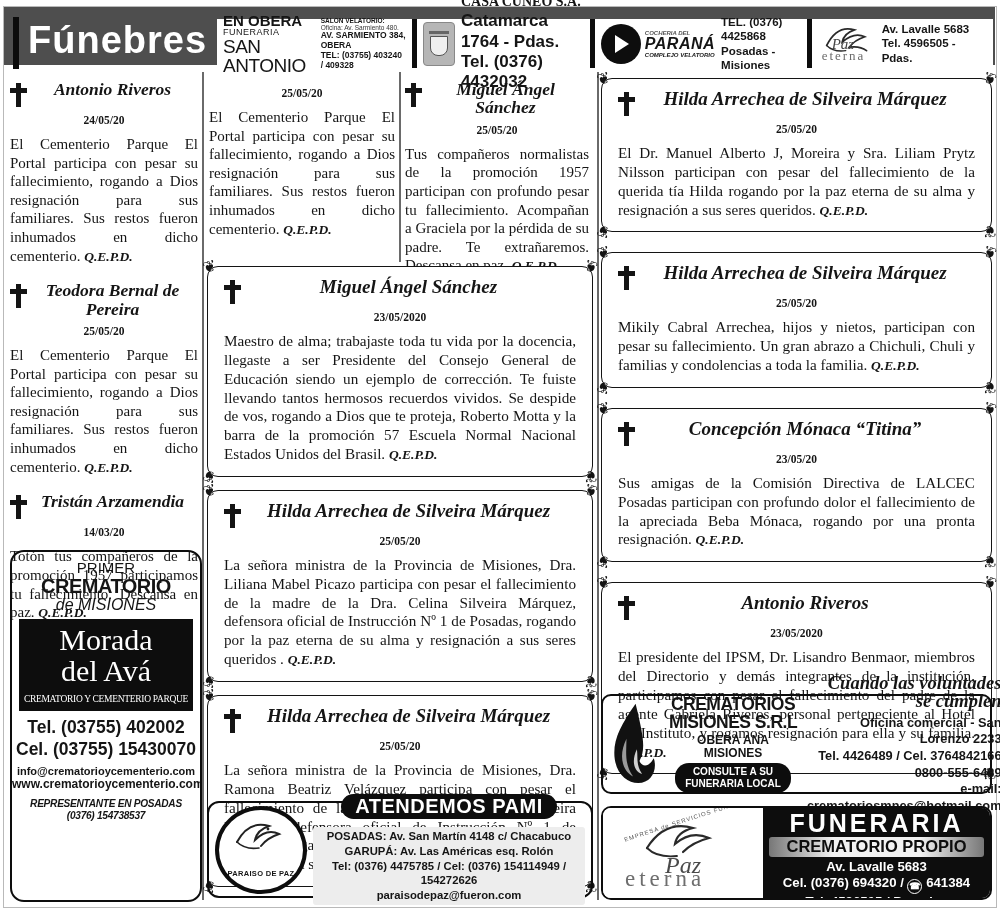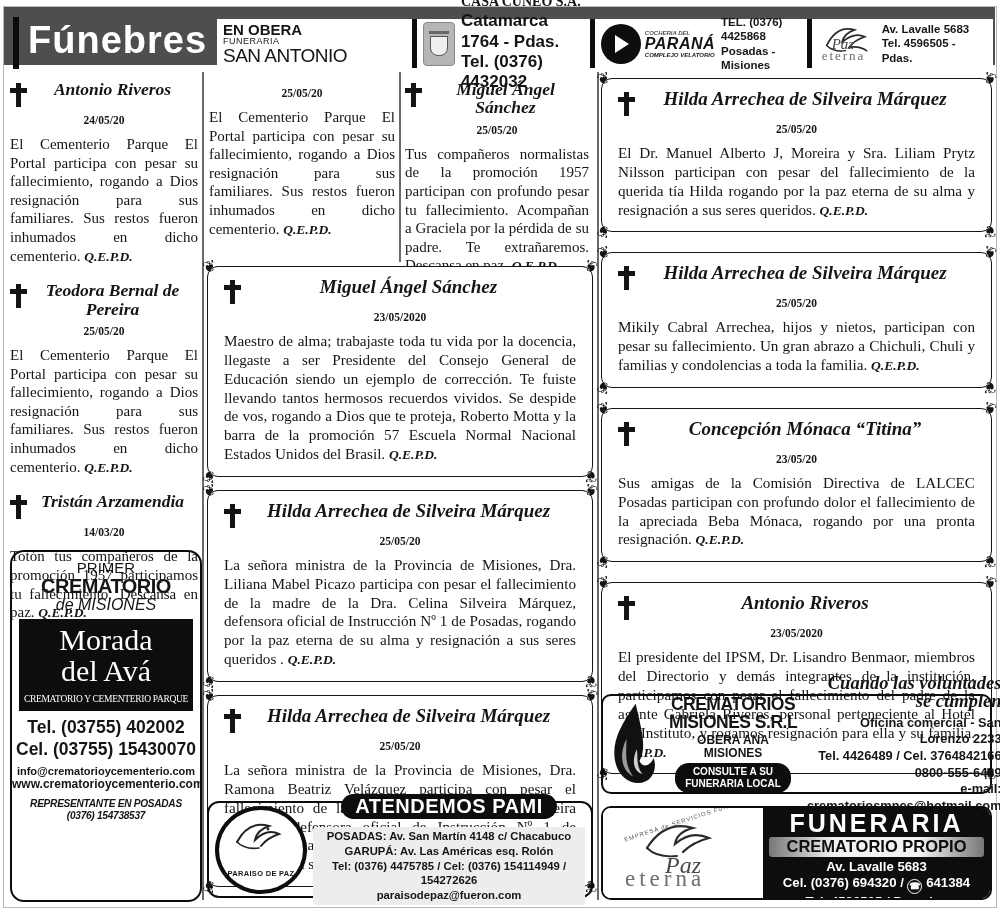--- a/index.html
+++ b/index.html
@@ -159,20 +159,26 @@
     <div id="masthead-accent" class="abs"></div>
     <div id="masthead-title" class="abs">Fúnebres</div>
     <div id="hdr-ads" class="abs">
 
       <div class="hdr-ad" style="flex:1.08">
         <div class="sa-left">
           <div class="sa-l1">EN OBERA</div>
           <div class="sa-l2">FUNERARIA</div>
           <div class="sa-l3">SAN ANTONIO</div>
         </div>
+        <div class="sa-right">
+          <div class="sa-r1">SALON VELATORIO:</div>
+          <div class="sa-r2">Oficina: Av. Sarmiento 480.</div>
+          <div class="sa-r3">AV. SARMIENTO 384, OBERA</div>
+          <div class="sa-r4">TEL: (03755) 403240 / 409328</div>
+        </div>
       </div>
 
       <div class="hdr-div"></div>
 
       <div class="hdr-ad" style="flex:.95">
         <div class="crest">
           <div class="bar"></div>
           <div class="shield"></div>
         </div>
         <div class="cuneo-txt">

